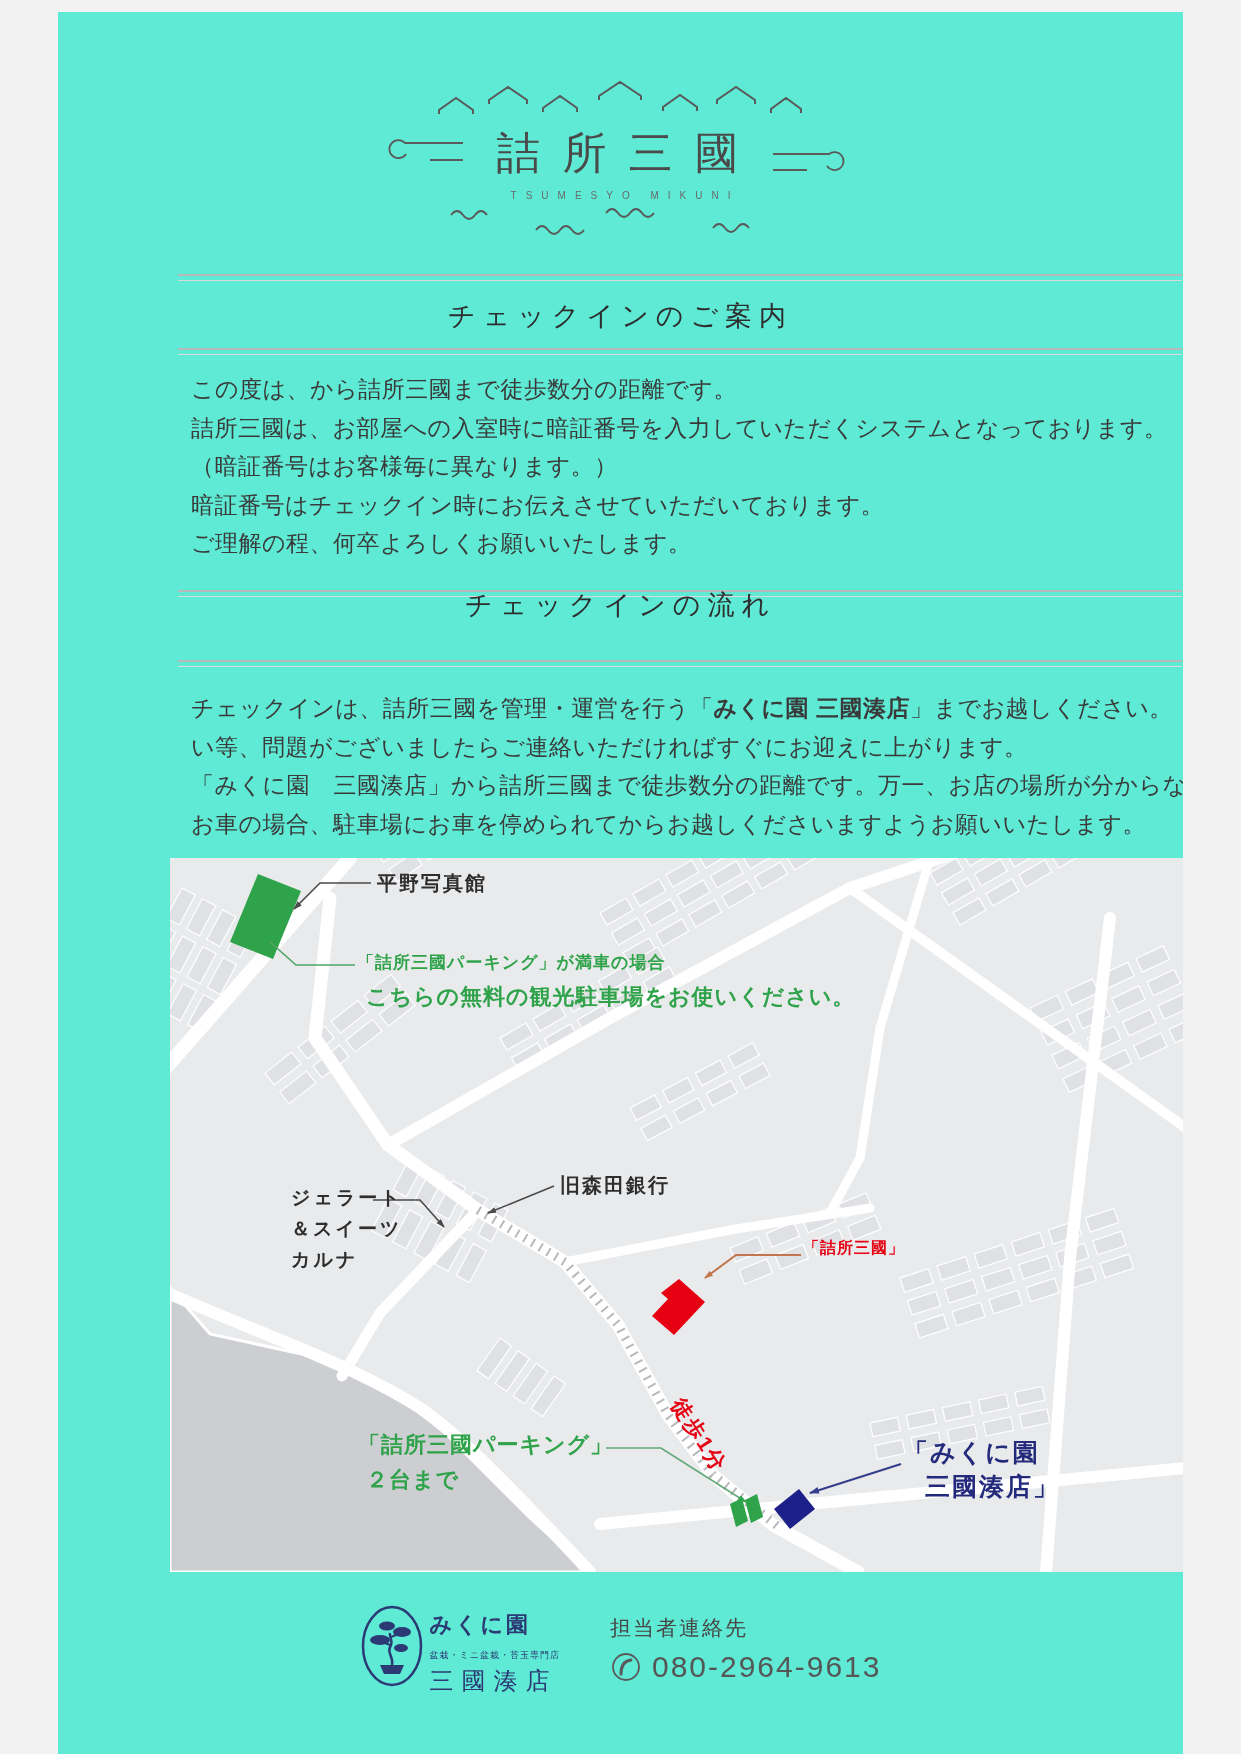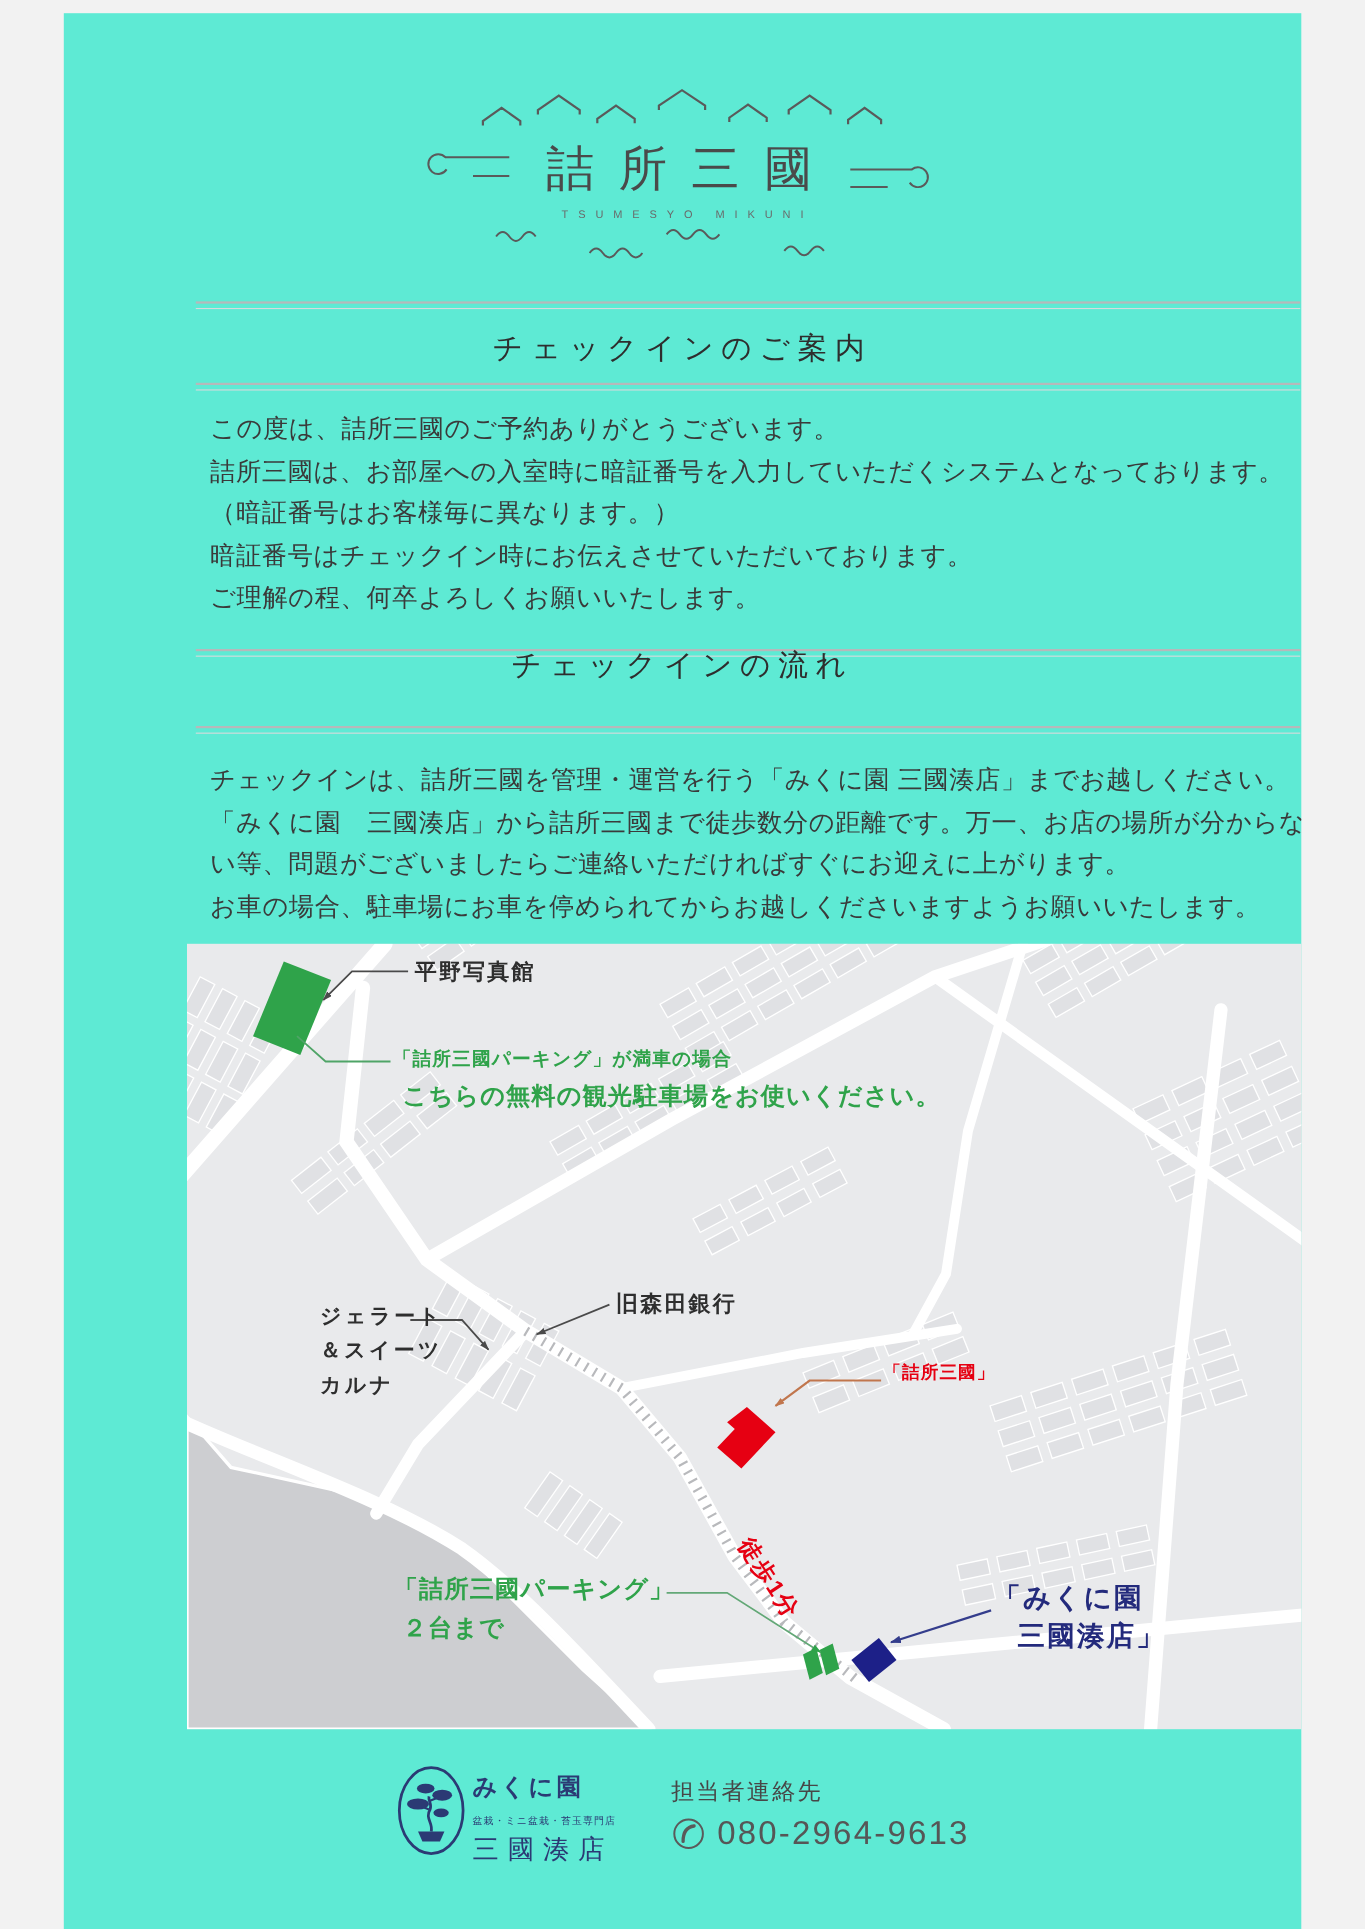--- a/index.html
+++ b/index.html
@@ -23,21 +23,21 @@
   .sec-heading{position:absolute;left:0;right:0;text-align:center;
                font-family:"Liberation Serif",serif;font-weight:500;color:#2e2e2e;
                font-size:27px;letter-spacing:7px;}
   .h1{top:286px;} .h2{top:575px;}
 
   
   .body-block{position:absolute;left:133px;width:1000px;font-size:23px;line-height:38.5px;
               letter-spacing:.5px;color:#3a3a3a;}
   .body1{top:358px;} .body2{top:677px;}
   .body-block p{margin:0;}
-  .bold{font-weight:normal;}
+  .bold{font-weight:bold;}
 
   
   .map{position:absolute;left:112px;top:846px;width:1016px;height:714px;background:#e9eaec;overflow:hidden;}
   .map svg{position:absolute;left:0;top:0;}
   .map-label{position:absolute;font-weight:bold;white-space:nowrap;}
   .lbl-black{color:#2e2e2e;}
   .lbl-green{color:#2fa34a;}
   .lbl-red{color:#e60012;}
   .lbl-navy{color:#232a7c;}
   .lbl-photo{left:207px;top:12px;font-size:20px;letter-spacing:2px;}
@@ -91,35 +91,35 @@
       <path d="M10,10 q6,-8 12,0 t12,0 t12,0 M165,8 q6,-8 12,0 t12,0 t12,0 t12,0
                M95,25 q6,-8 12,0 t12,0 t12,0 t12,0 M272,23 q6,-8 12,0 t12,0 t12,0" fill="none" stroke="#5a5a5a" stroke-width="1.8"></path>
     </svg>
   </div>
 
   <div class="rule rule1"></div>
   <div class="sec-heading h1">チェックインのご案内</div>
   <div class="rule rule2"></div>
 
   <div class="body-block body1">
-    <p>この度は、詰所三國のご予約ありがとうございます。</p>
+    <p>この度は、から詰所三國まで徒歩数分の距離です。</p>
     <p>詰所三國は、お部屋への入室時に暗証番号を入力していただくシステムとなっております。</p>
     <p>（暗証番号はお客様毎に異なります。）</p>
     <p>暗証番号はチェックイン時にお伝えさせていただいております。</p>
     <p>ご理解の程、何卒よろしくお願いいたします。</p>
   </div>
 
   <div class="rule rule3"></div>
   <div class="sec-heading h2">チェックインの流れ</div>
   <div class="rule rule4"></div>
 
   <div class="body-block body2">
     <p><span>チェックインは、詰所三國を管理・運営を行う「</span><span class="bold">みくに園 三國湊店</span><span>」までお越しください。</span></p>
+    <p>い等、問題がございましたらご連絡いただければすぐにお迎えに上がります。</p>
     <p>「みくに園　三國湊店」から詰所三國まで徒歩数分の距離です。万一、お店の場所が分からな</p>
-    <p>い等、問題がございましたらご連絡いただければすぐにお迎えに上がります。</p>
     <p>お車の場合、駐車場にお車を停められてからお越しくださいますようお願いいたします。</p>
   </div>
 
   <div class="map">
     <svg width="1016" height="714" viewBox="0 0 1016 714">
       <defs>
         <marker id="m-dark" markerWidth="10" markerHeight="10" refX="8" refY="3" orient="auto" markerUnits="userSpaceOnUse">
           <path d="M0,0 L9,3 L0,6 z" fill="#4a4a4a"></path>
           </marker>
         <marker id="m-green" markerWidth="10" markerHeight="10" refX="8" refY="3" orient="auto" markerUnits="userSpaceOnUse">

